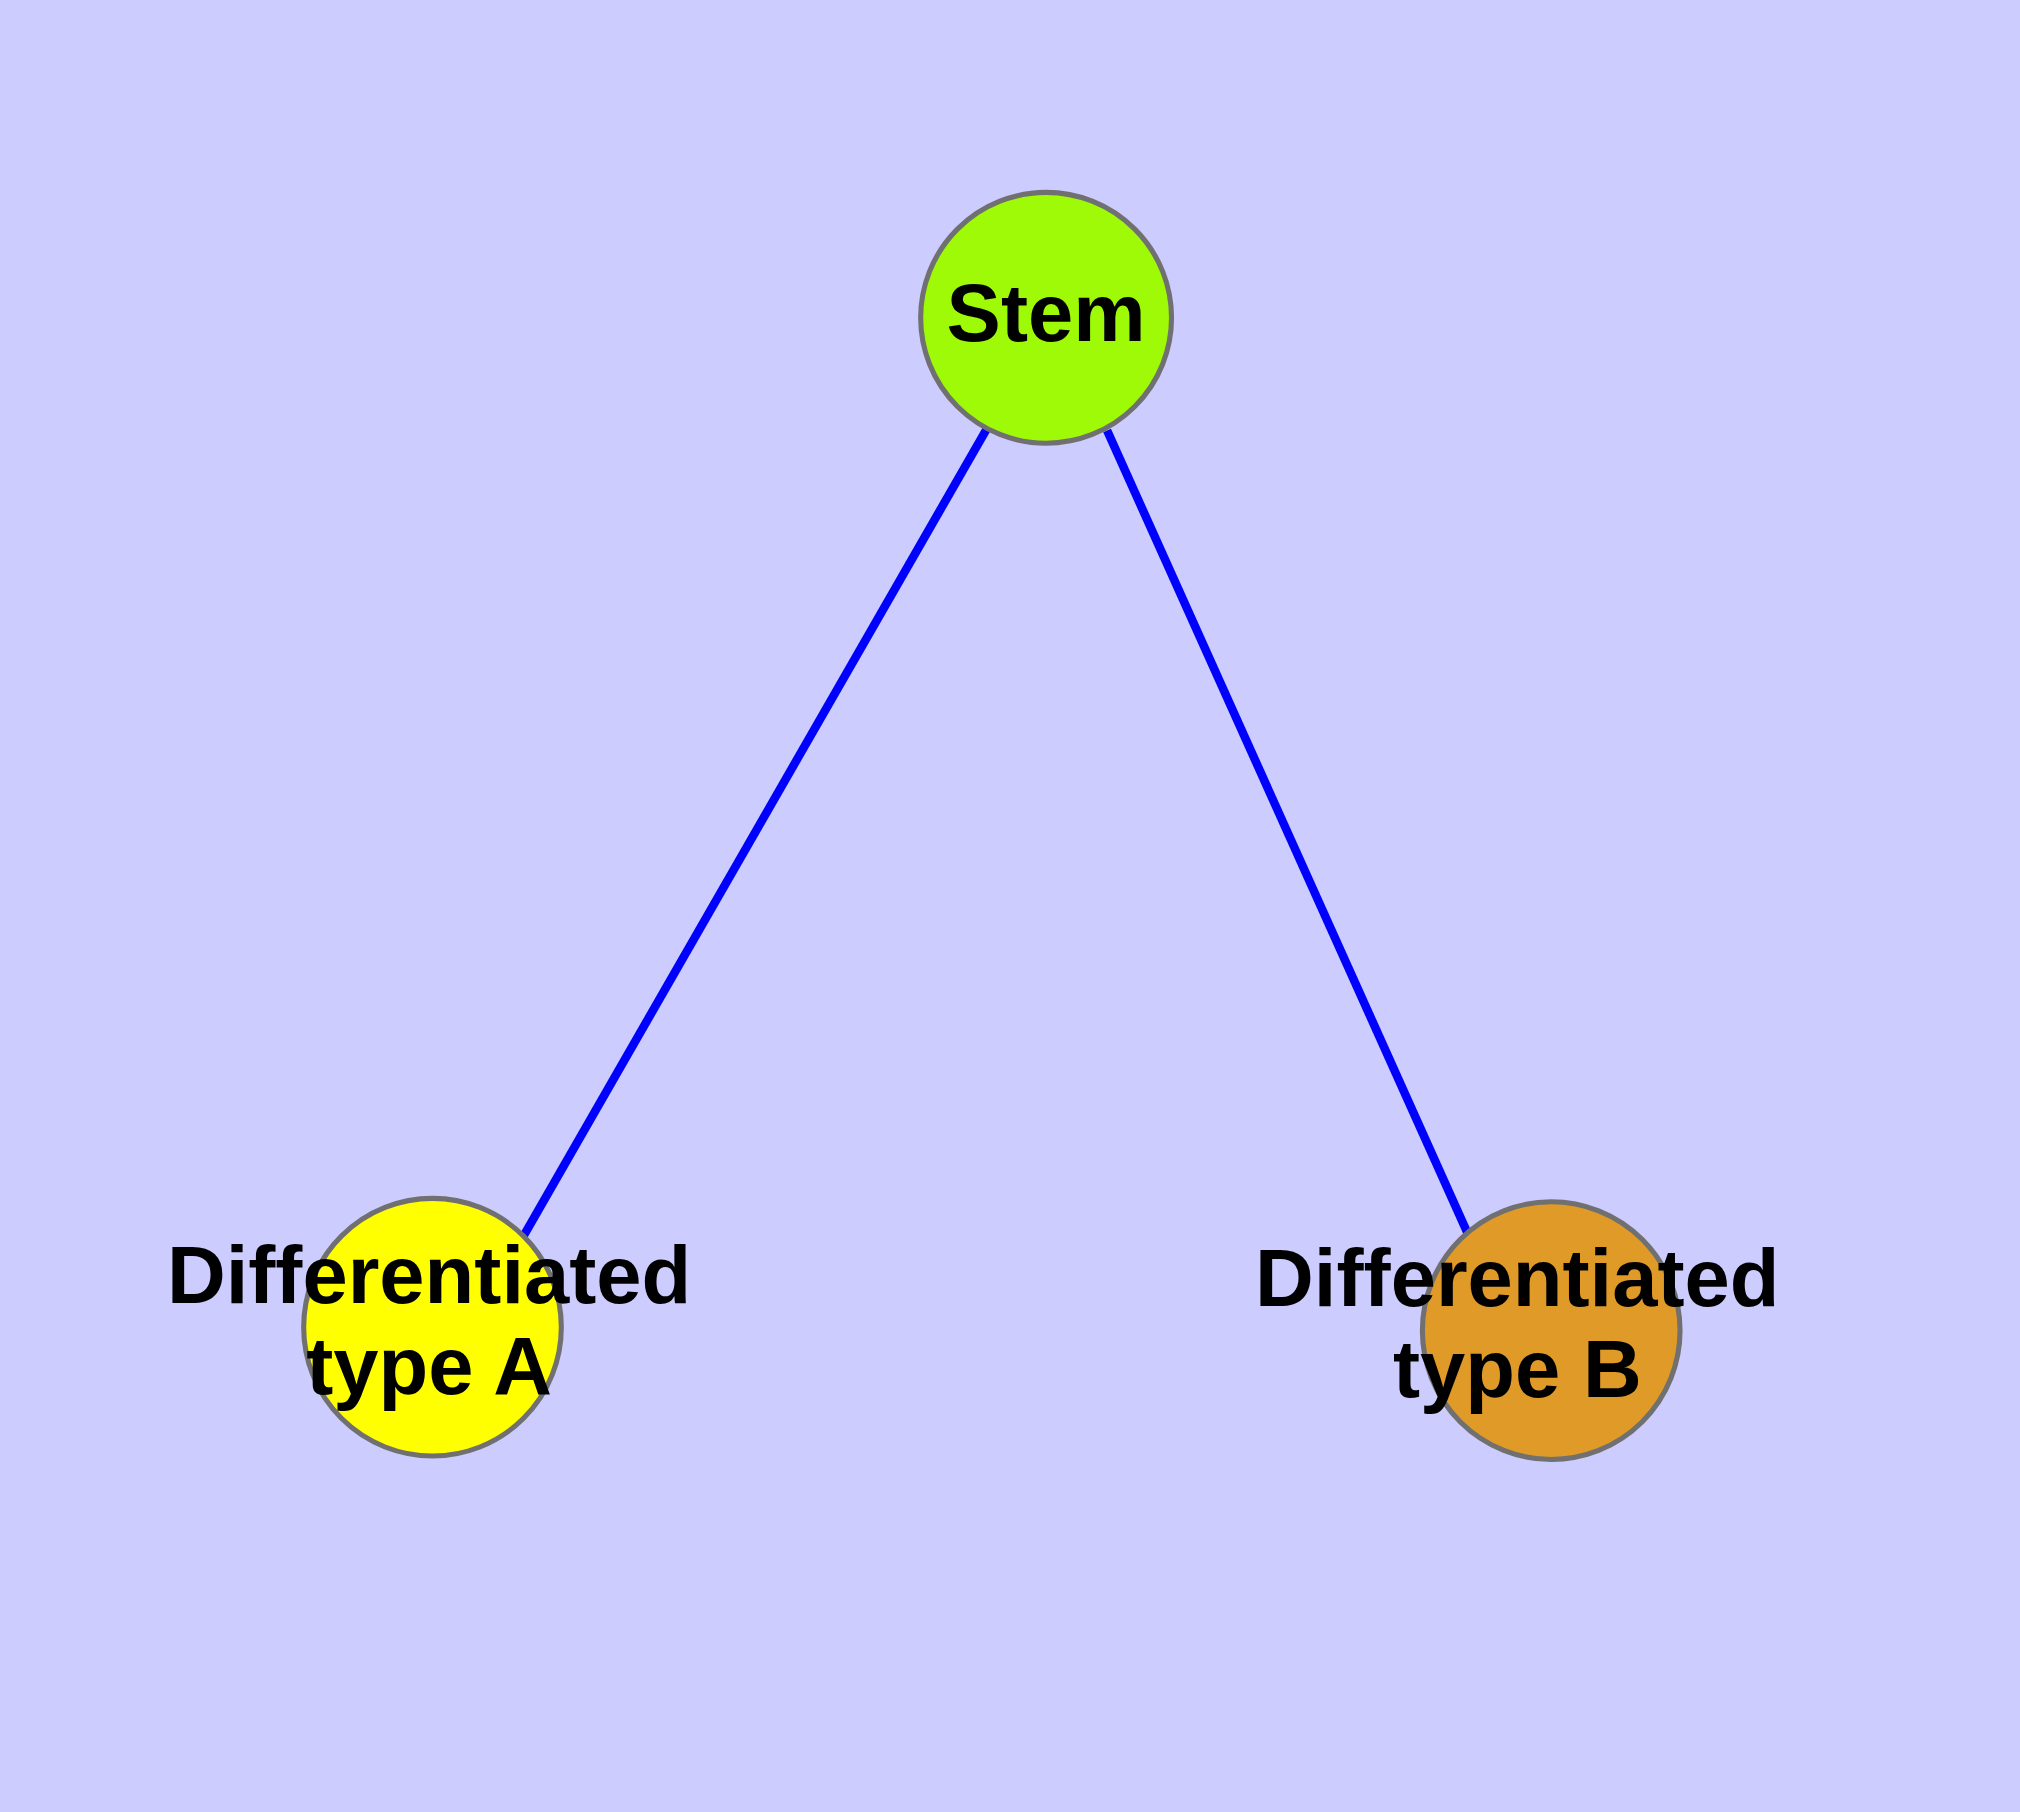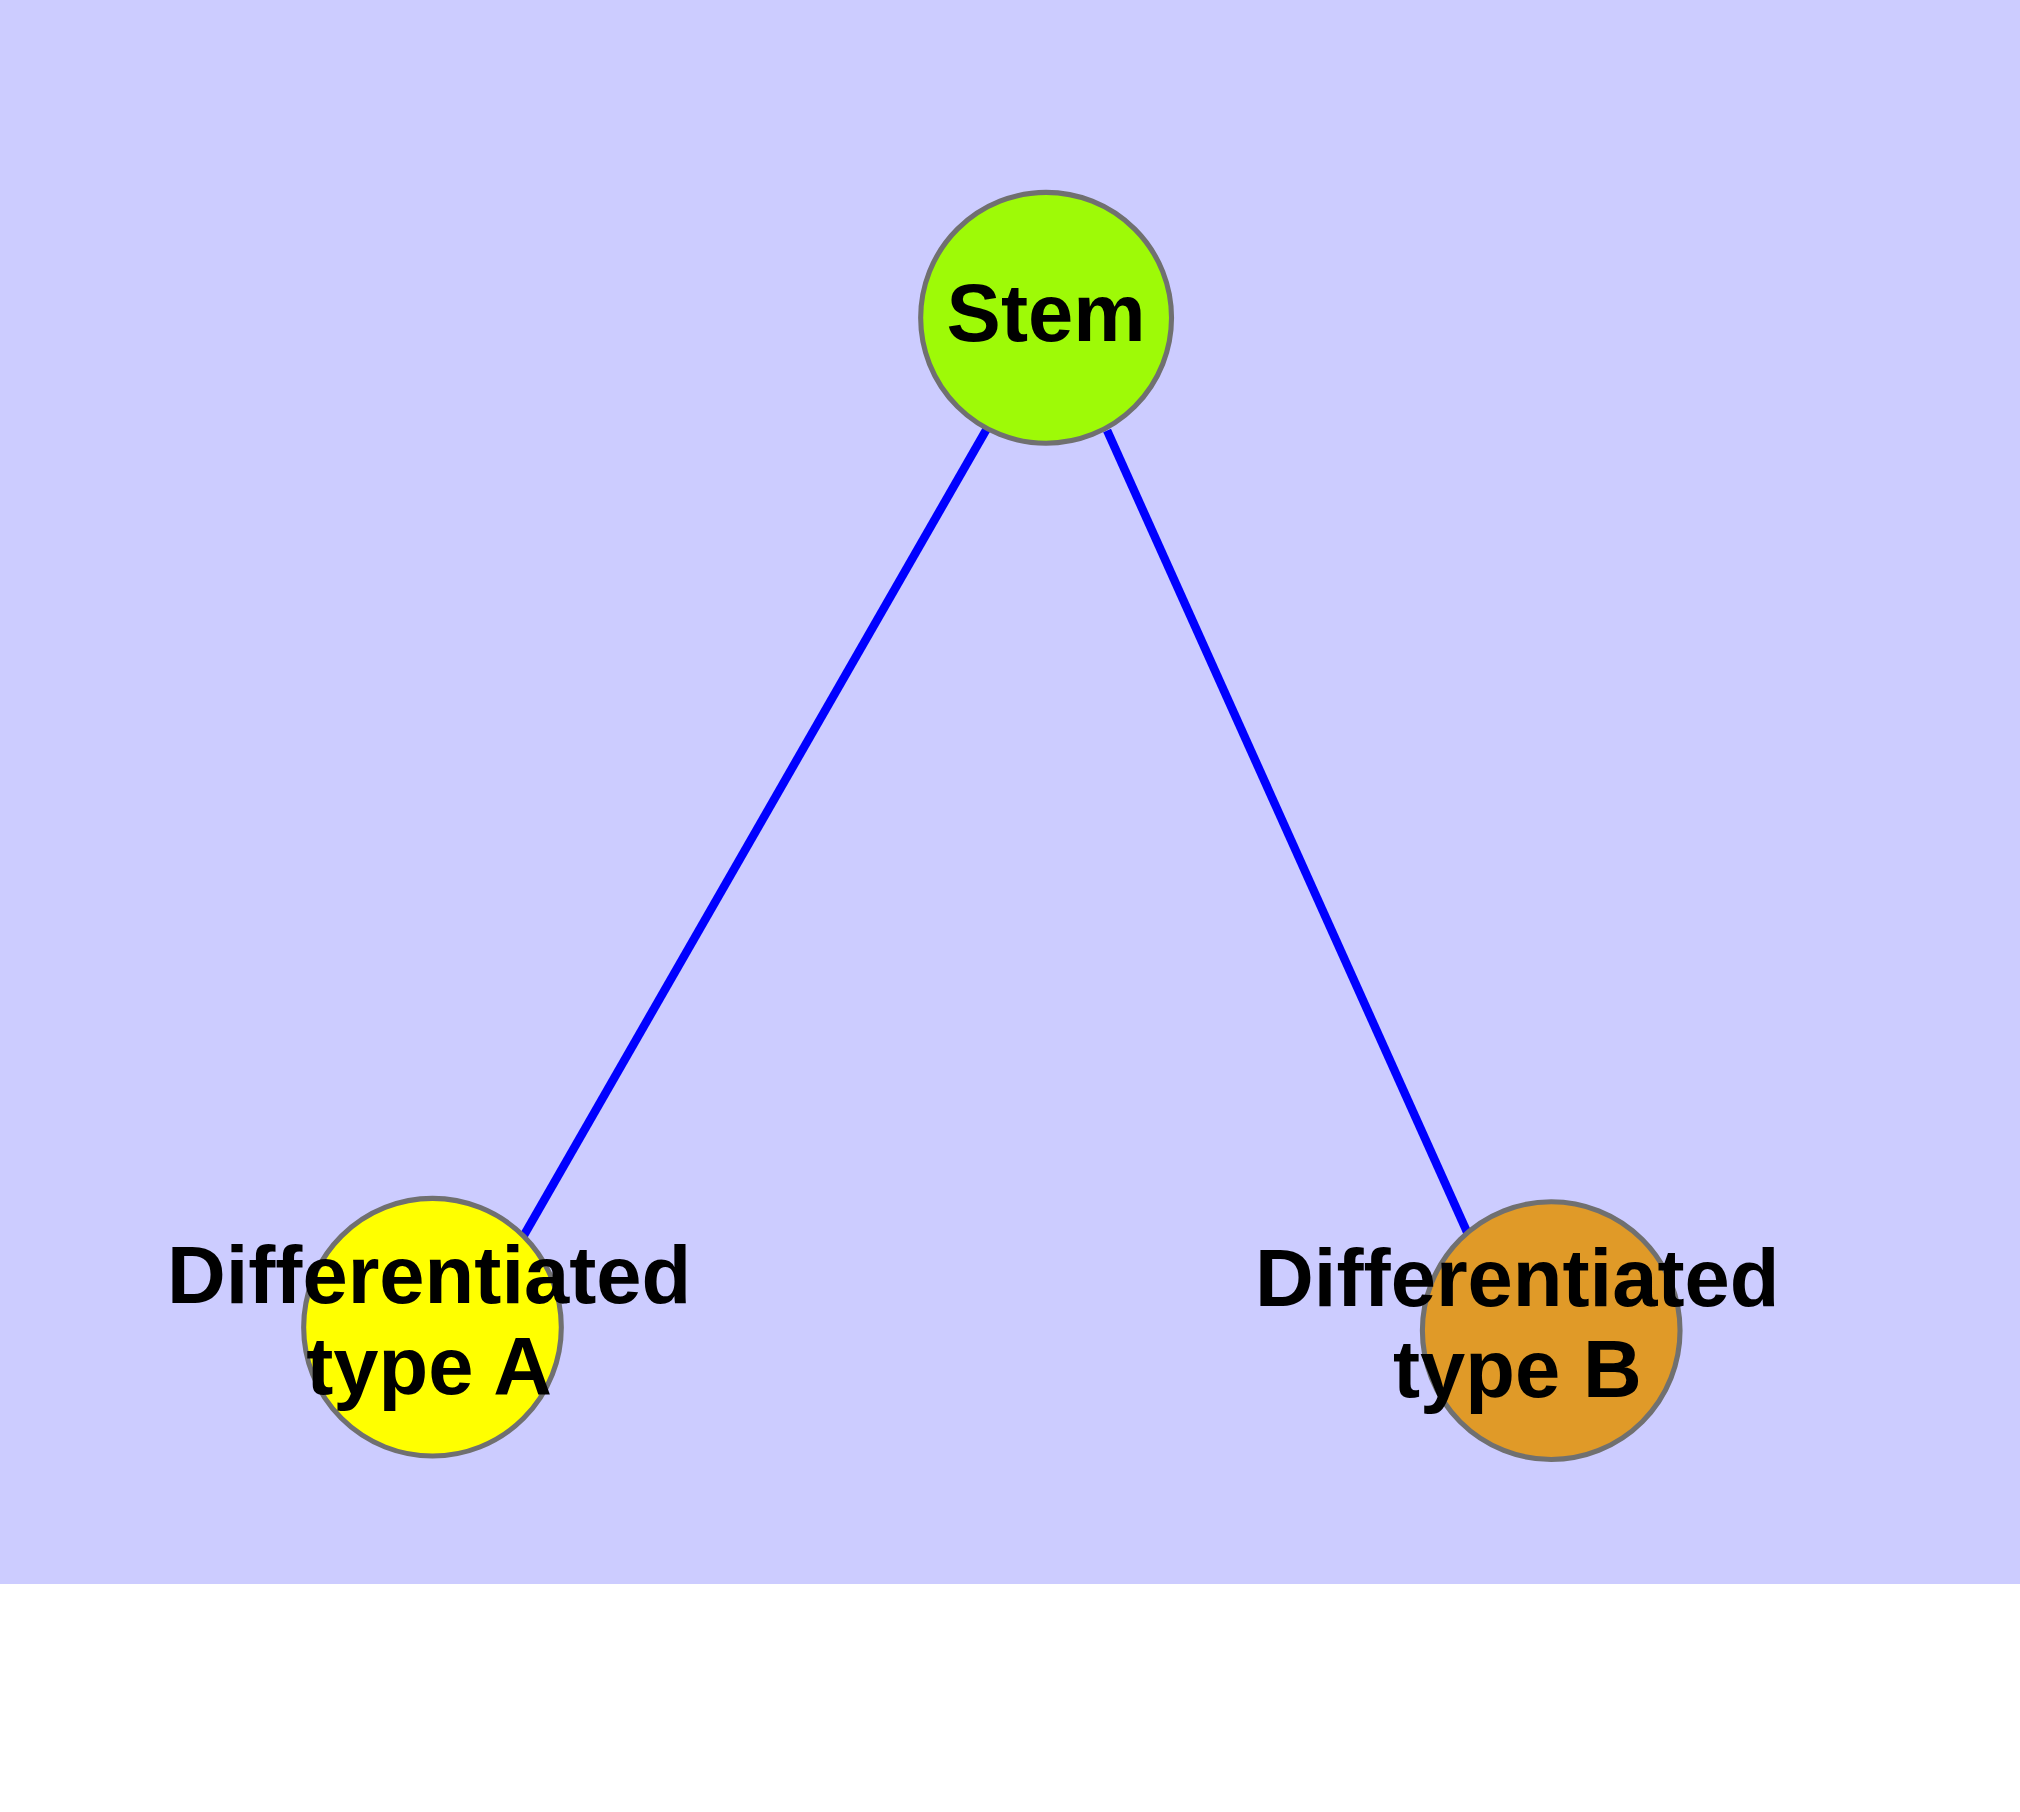--- a/index.html
+++ b/index.html
@@ -28,21 +28,21 @@
     fill: #000000;
     font-family: "Liberation Sans", sans-serif;
     text-anchor: middle;
     dominant-baseline: middle;
     white-space: pre;
   }
 </style>
 </head>
 <body>
 
-<div id="stage" style="width: 2021px; height: 1584px; background: rgb(204, 204, 255);">
+<div id="stage" style="width: 2021px; height: 1812px; background: rgb(204, 204, 255);">
 
   <svg id="graph-canvas" viewBox="0 0 2384 2138" xmlns="http://www.w3.org/2000/svg" style="width: 2021px; height: 1812px;">
 
     <rect id="bg-rect" x="0" y="0" width="2384" height="2138" fill="#CCCCFF"></rect>
 
     <g id="edge-layer">
         <line x1="1164" y1="506" x2="617" y2="1459" stroke="#0000FF" stroke-width="10" stroke-linecap="butt"></line>
         <line x1="1306" y1="508" x2="1734" y2="1461" stroke="#0000FF" stroke-width="10" stroke-linecap="butt"></line>
       </g>
     <g id="node-layer">

